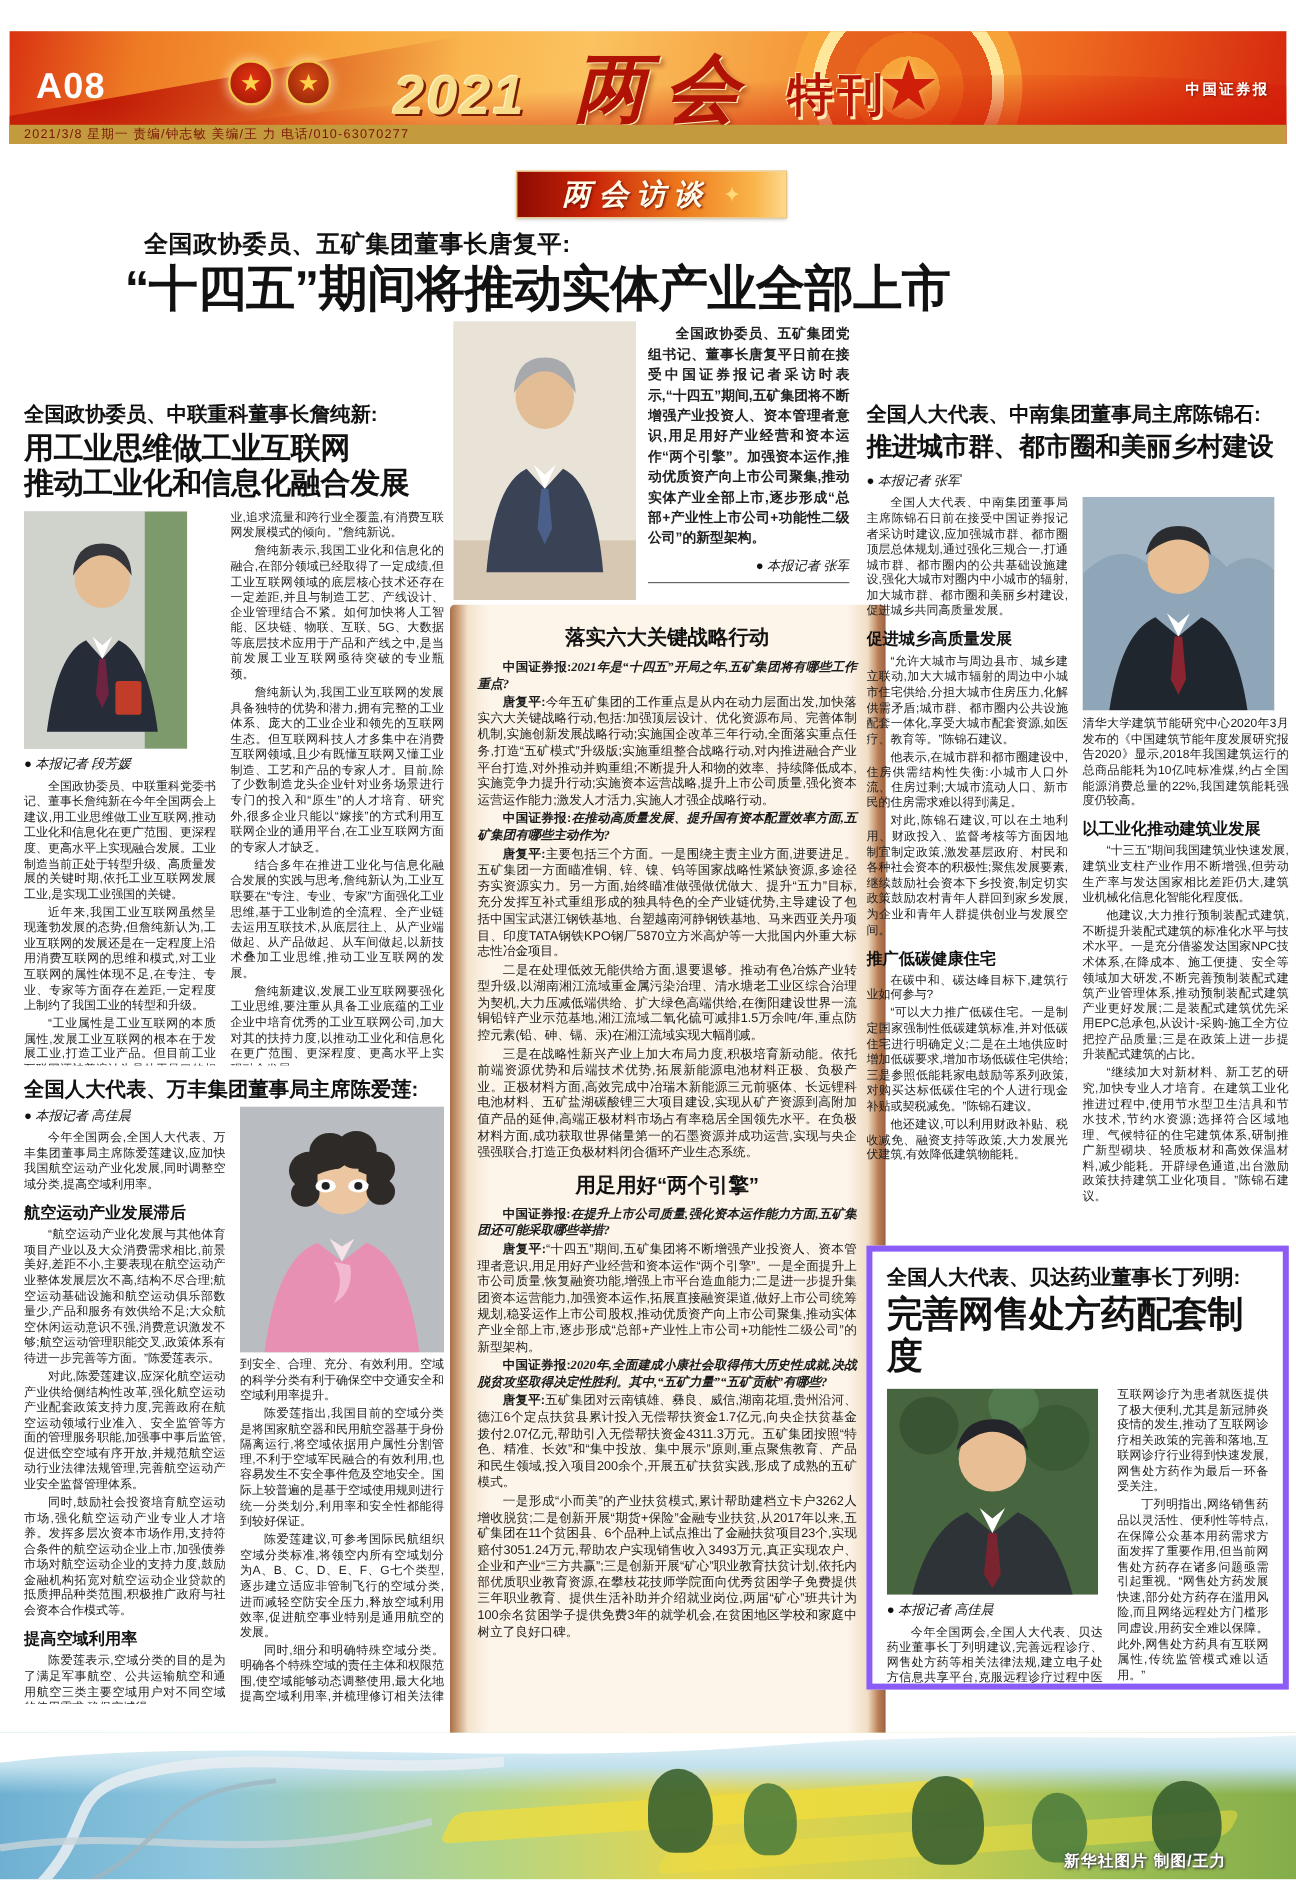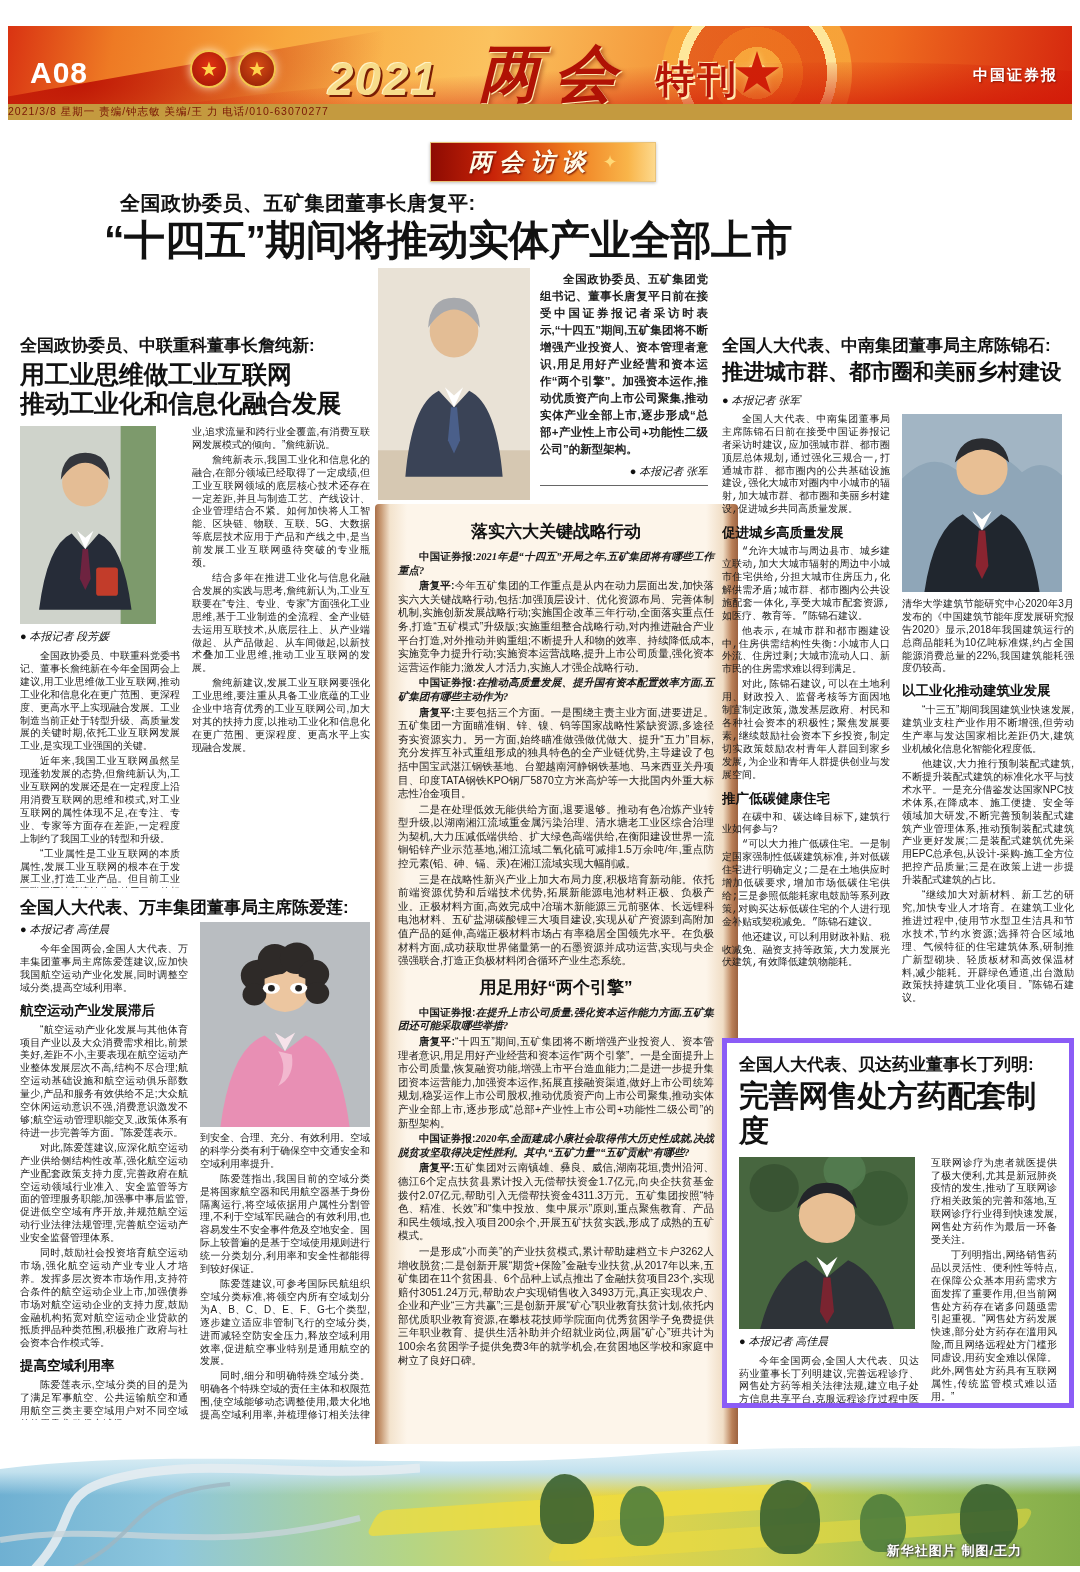--- a/index.html
+++ b/index.html
@@ -33,23 +33,23 @@
   .emblem.national { background:radial-gradient(circle at 50% 40%, #e23312, #9d1404); border:2px solid #f3c64e; }
   .emblem.cppcc { background:radial-gradient(circle at 50% 40%, #d84d16, #8e1c04); border:2px solid #f3c64e; }
   .year { position:absolute; left:320px; top:26px; font-size:46px; font-weight:900; font-style:italic;
     color:#f7dc8a; text-shadow:2px 2px 0 #7a1d05, -1px -1px 0 #fff3c4; letter-spacing:2px; }
   .b-title { position:absolute; left:470px; top:6px; font-family:"Liberation Serif", serif; font-weight:700;
     font-size:62px; color:#b01205; letter-spacing:14px; font-style:italic;
     text-shadow:1px 1px 0 #ffe9b0, 3px 3px 4px rgba(120,20,0,.45); }
   .b-sub { position:absolute; left:648px; top:28px; font-size:38px; font-weight:900; color:#b51407;
     text-shadow:2px 2px 0 #ffe9b0, -1px -1px 0 #ffe9b0; letter-spacing:4px; }
   .paper-logo { position:absolute; right:14px; top:40px; color:#fff; font-family:"Liberation Serif", serif;
-    font-weight:700; font-size:15px; letter-spacing:2px; text-shadow:1px 1px 2px #8a1404; }
+    font-weight:700; font-size:12px; letter-spacing:2px; text-shadow:1px 1px 2px #8a1404; }
   .datebar { position:absolute; left:8px; top:104px; width:1064px; height:16px; background:#c49a3f;
-    color:#7a1606; font-size:10.5px; display:flex; align-items:center; padding-left:0; letter-spacing:1px; }
+    color:#7a1606; font-size:10.5px; display:flex; align-items:center; padding-left:12px; letter-spacing:1px; }
   
   .badge { position:absolute; left:430px; top:142px; width:226px; height:40px;
     background:linear-gradient(90deg,#8e0b02,#c92408 28%,#ef7c1e 62%,#f9b54a 88%,#fdd98d);
     display:flex; align-items:center; justify-content:center; gap:10px;
     border:1px solid #e8c27a; box-shadow:0 1px 3px rgba(0,0,0,.25); }
   .badge .txt { color:#fffbe8; font-family:"Liberation Serif", serif; font-style:italic; font-weight:700;
     font-size:24px; letter-spacing:7px; text-shadow:1px 1px 2px #6b0d02; }
   .badge .orn { color:#ffd977; font-size:18px; }
   
   .lead-kicker { position:absolute; left:120px; top:190px; font-size:20px; font-weight:700; letter-spacing:.5px; }
@@ -187,20 +187,21 @@
         <div>
             <p>全国政协委员、中联重科党委书记、董事长詹纯新在今年全国两会上建议,用工业思维做工业互联网,推动工业化和信息化在更广范围、更深程度、更高水平上实现融合发展。工业制造当前正处于转型升级、高质量发展的关键时期,依托工业互联网发展工业,是实现工业强国的关键。</p>
             <p>近年来,我国工业互联网虽然呈现蓬勃发展的态势,但詹纯新认为,工业互联网的发展还是在一定程度上沿用消费互联网的思维和模式,对工业互联网的属性体现不足,在专注、专业、专家等方面存在差距,一定程度上制约了我国工业的转型和升级。</p>
             <p>“工业属性是工业互联网的本质属性,发展工业互联网的根本在于发展工业,打造工业产品。但目前工业互联网还被普遍认为是处于风口的相对独立的行</p>
           </div>
       </div>
       <div class="col" style="width:178px;">
         <div>
             <p class="flush"><span>业,追求流量和跨行业全覆盖,有消费互联网发展模式的倾向。”詹纯新说。</span></p>
             <p>詹纯新表示,我国工业化和信息化的融合,在部分领域已经取得了一定成绩,但工业互联网领域的底层核心技术还存在一定差距,并且与制造工艺、产线设计、企业管理结合不紧。如何加快将人工智能、区块链、物联、互联、5G、大数据等底层技术应用于产品和产线之中,是当前发展工业互联网亟待突破的专业瓶颈。</p>
+            <p>詹纯新认为,我国工业互联网的发展具备独特的优势和潜力,拥有完整的工业体系、庞大的工业企业和领先的互联网生态。但互联网科技人才多集中在消费互联网领域,且少有既懂互联网又懂工业制造、工艺和产品的专家人才。目前,除了少数制造龙头企业针对业务场景进行专门的投入和“原生”的人才培育、研究外,很多企业只能以“嫁接”的方式利用互联网企业的通用平台,在工业互联网方面的专家人才缺乏。</p>
             <p>结合多年在推进工业化与信息化融合发展的实践与思考,詹纯新认为,工业互联要在“专注、专业、专家”方面强化工业思维,基于工业制造的全流程、全产业链去运用互联技术,从底层往上、从产业端做起、从产品做起、从车间做起,以新技术叠加工业思维,推动工业互联网的发展。</p>
             <p>詹纯新建议,发展工业互联网要强化工业思维,要注重从具备工业底蕴的工业企业中培育优秀的工业互联网公司,加大对其的扶持力度,以推动工业化和信息化在更广范围、更深程度、更高水平上实现融合发展。</p>
           </div>
       </div>
     </div>
   </div>
 
   <div class="art" style="left:20px; top:896px; width:350px; height:566px;">
     <div class="kicker">全国人大代表、万丰集团董事局主席陈爱莲:</div>
     <div class="cols" style="height:498px;">
@@ -249,21 +250,21 @@
           </div>
       </div>
     </div>
   </div>
 
   <div class="art" style="left:722px; top:334px; width:352px; height:700px;">
     <div class="kicker">全国人大代表、中南集团董事局主席陈锦石:</div>
     <h2 style="font-size:21.5px;">推进城市群、都市圈和美丽乡村建设</h2>
     <div class="byline" style="margin-top:0;">● 本报记者 张军</div>
     <div class="cols" style="height:618px;">
-      <div class="col" style="width:168px;font-family:Liberation Mono, monospace;">
+      <div class="col" style="width:168px;">
         <div>
             <p>全国人大代表、中南集团董事局主席陈锦石日前在接受中国证券报记者采访时建议,应加强城市群、都市圈顶层总体规划,通过强化三规合一,打通城市群、都市圈内的公共基础设施建设,强化大城市对圈内中小城市的辐射,加大城市群、都市圈和美丽乡村建设,促进城乡共同高质量发展。</p>
           </div>
         <div class="subhead">促进城乡高质量发展</div>
         <div>
             <p>“允许大城市与周边县市、城乡建立联动,加大大城市辐射的周边中小城市住宅供给,分担大城市住房压力,化解供需矛盾;城市群、都市圈内公共设施配套一体化,享受大城市配套资源,如医疗、教育等。”陈锦石建议。</p>
             <p>他表示,在城市群和都市圈建设中,住房供需结构性失衡:小城市人口外流、住房过剩;大城市流动人口、新市民的住房需求难以得到满足。</p>
             <p>对此,陈锦石建议,可以在土地利用、财政投入、监督考核等方面因地制宜制定政策,激发基层政府、村民和各种社会资本的积极性;聚焦发展要素,继续鼓励社会资本下乡投资,制定切实政策鼓励农村青年人群回到家乡发展,为企业和青年人群提供创业与发展空间。</p>
           </div>
         <div class="subhead">推广低碳健康住宅</div>

